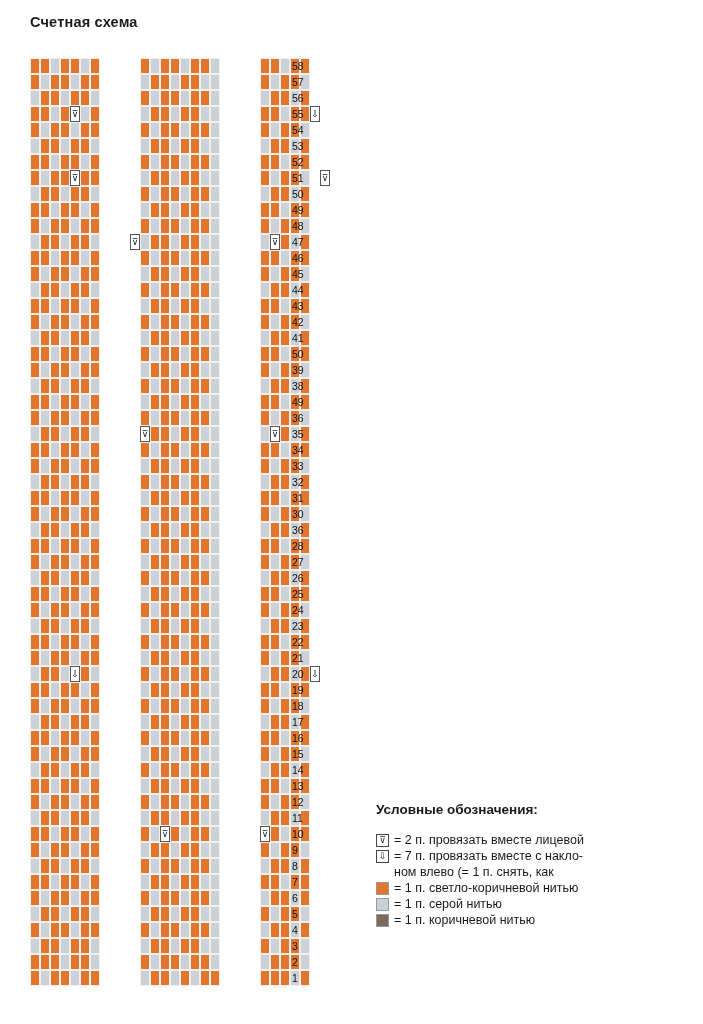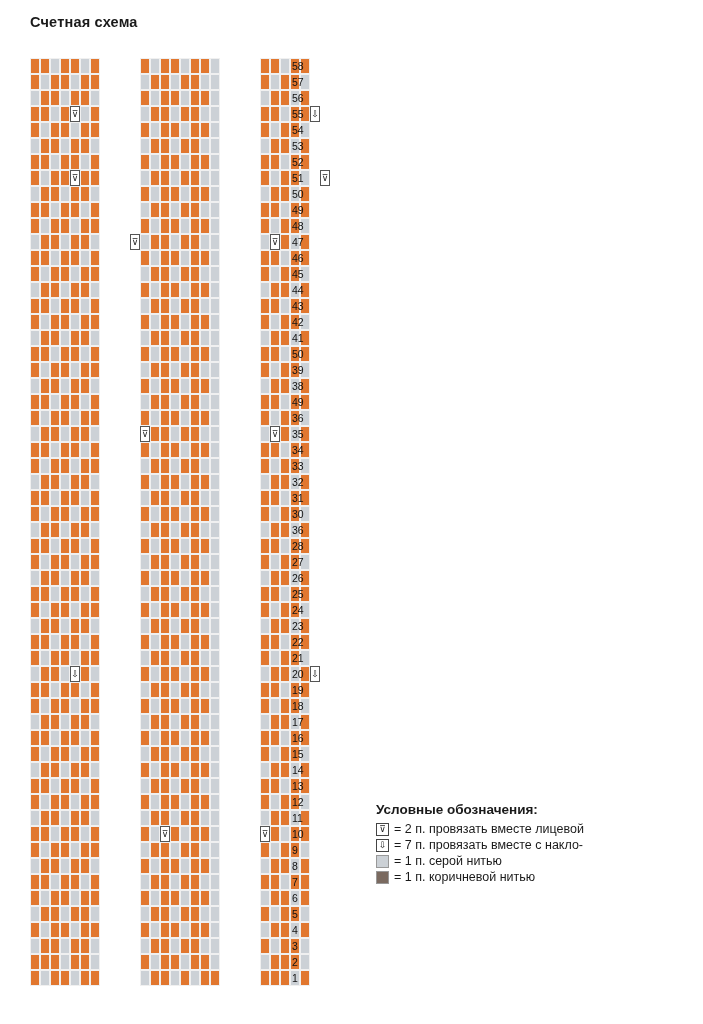--- a/index.html
+++ b/index.html
@@ -71,21 +71,21 @@
   }
   #legend {
     position: absolute;
     left: 376px;
     top: 802px;
     width: 320px;
   }
   #legend-title {
     font-size: 13.5px;
     font-weight: bold;
-    margin-bottom: 5px;
+    margin-bottom: 16px;
   }
   .leg-row {
     display: flex;
     align-items: flex-start;
     margin-bottom: 1px;
     font-size: 12.5px;
     line-height: 15px;
   }
   .leg-swatch {
     width: 13px;
@@ -1356,20 +1356,27 @@
   <div id="legend-items">
       <div class="leg-row">
         <div class="leg-swatch sym-sw">⊽</div>
         <div class="leg-text">= 2 п. провязать вместе лицевой</div>
       </div>
       <div class="leg-row">
         <div class="leg-swatch sym-sw">⇩</div>
         <div class="leg-text">= 7 п. провязать вместе с накло-</div>
       </div>
       <div class="leg-row">
+        <div class="leg-text leg-indent">ном влево (= 1 п. снять, как</div>
+      </div>
+      <div class="leg-row">
+        <div class="leg-swatch" style="background: rgb(225, 119, 47);"></div>
+        <div class="leg-text">= 1 п. светло-коричневой нитью</div>
+      </div>
+      <div class="leg-row">
         <div class="leg-swatch" style="background: rgb(204, 209, 214);"></div>
         <div class="leg-text">= 1 п. серой нитью</div>
       </div>
       <div class="leg-row">
         <div class="leg-swatch" style="background: rgb(122, 106, 96);"></div>
         <div class="leg-text">= 1 п. коричневой нитью</div>
       </div>
     </div>
 </div>
 

